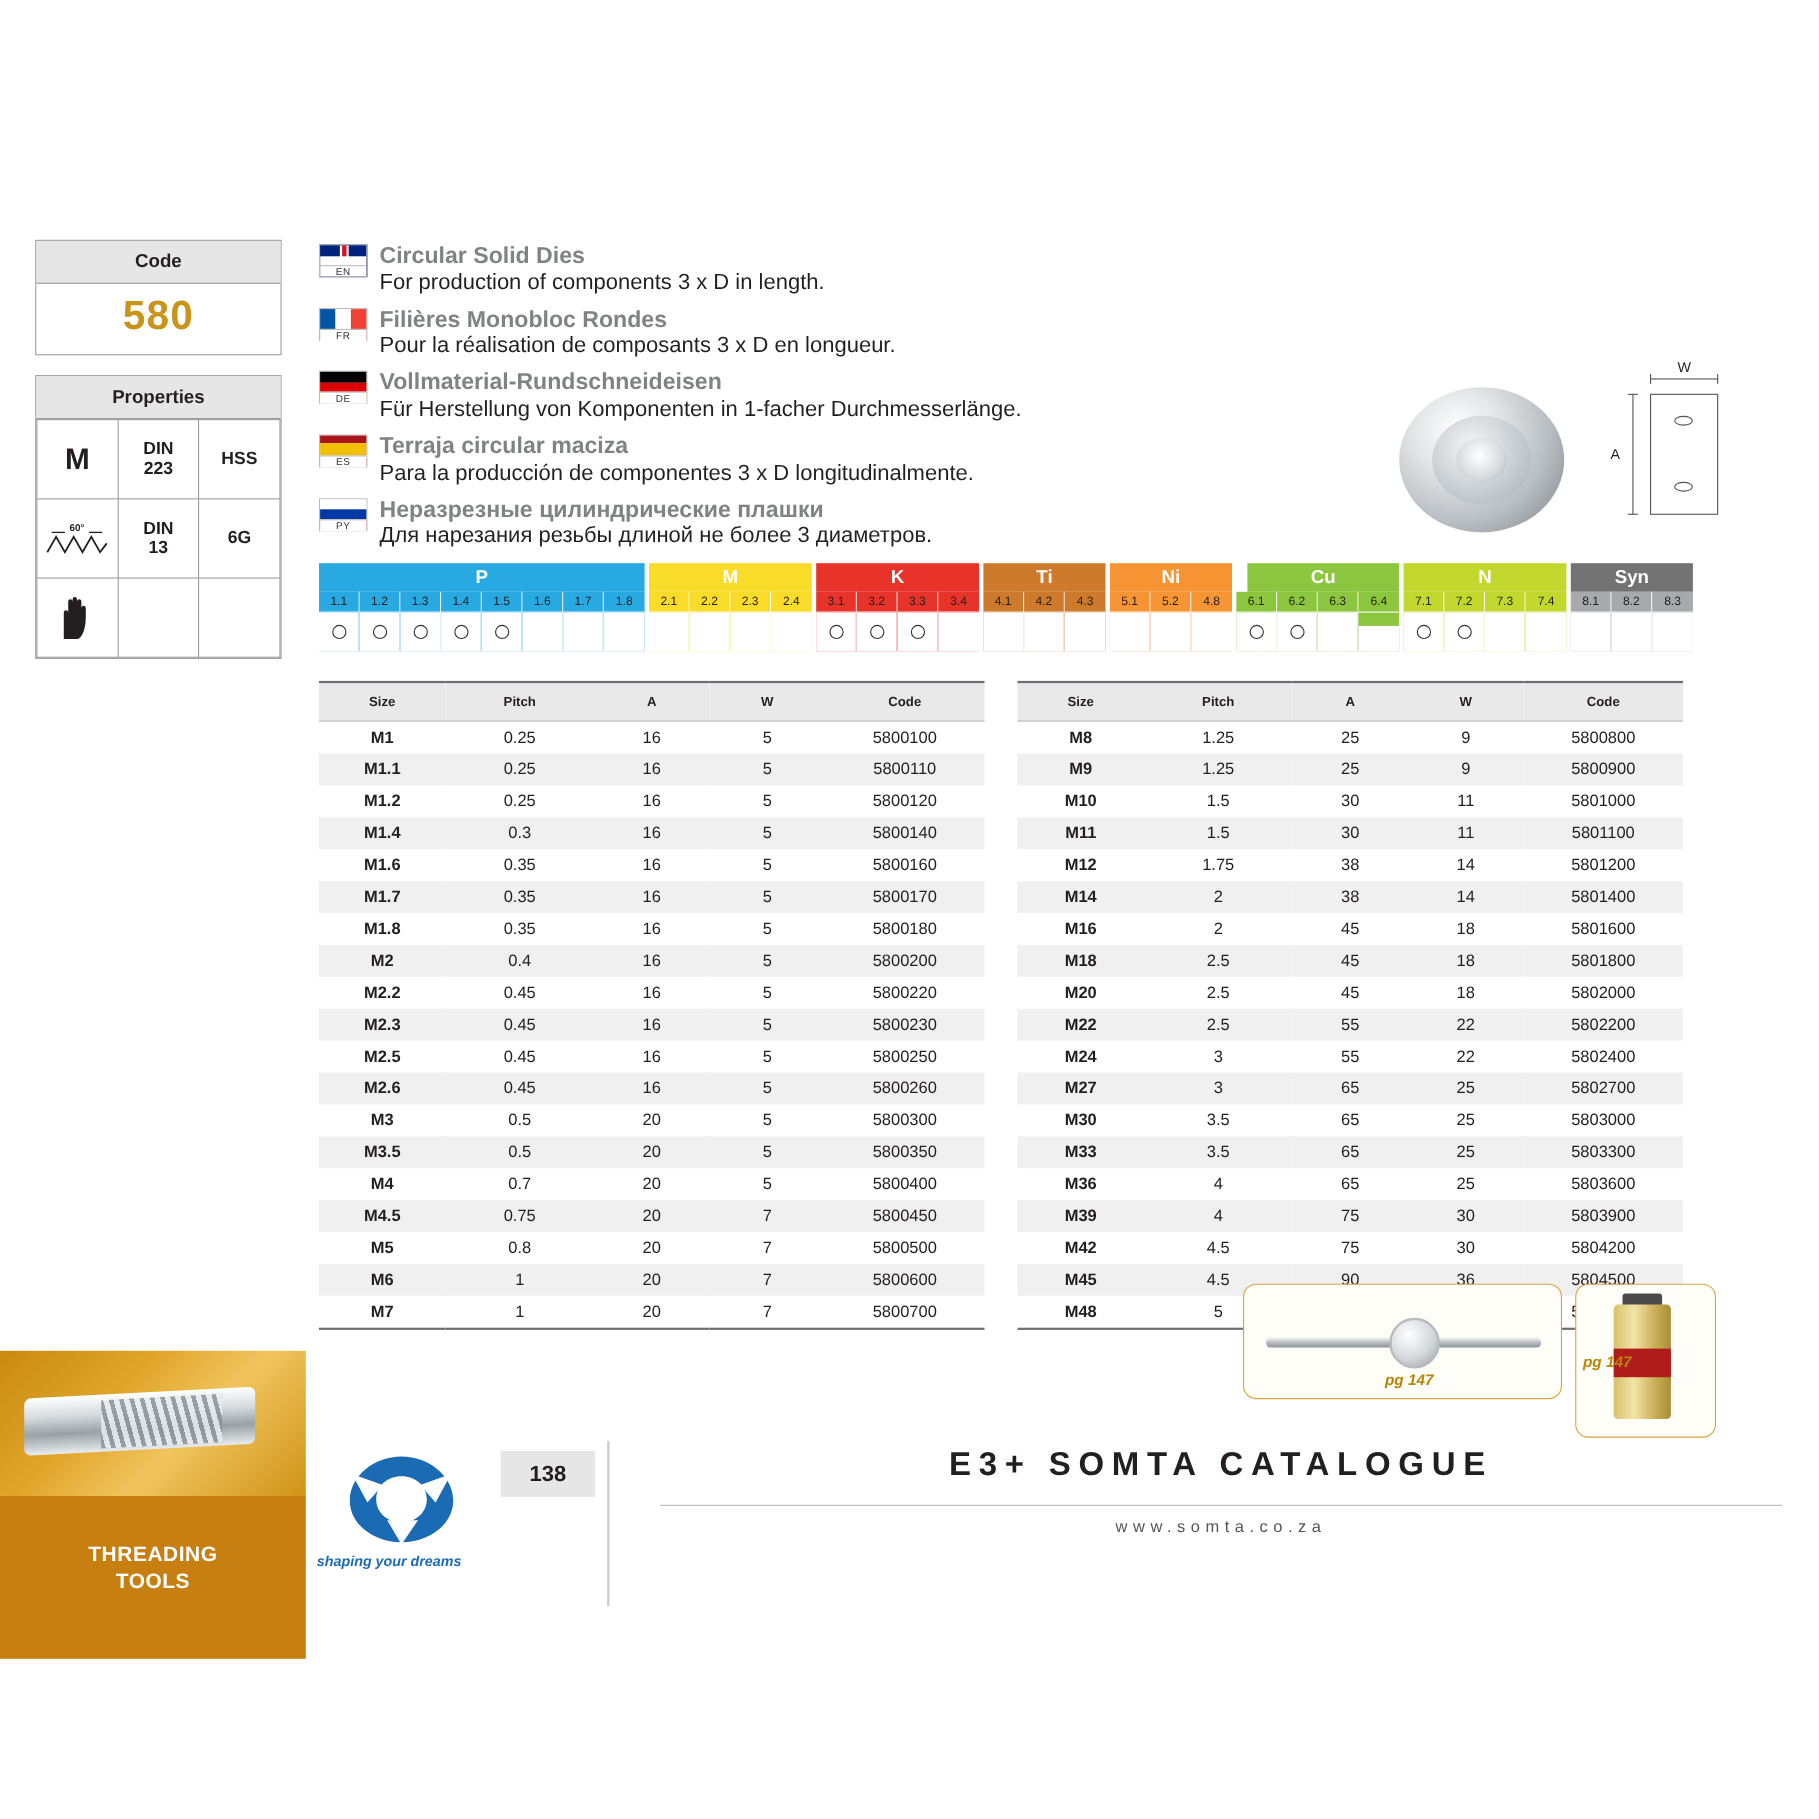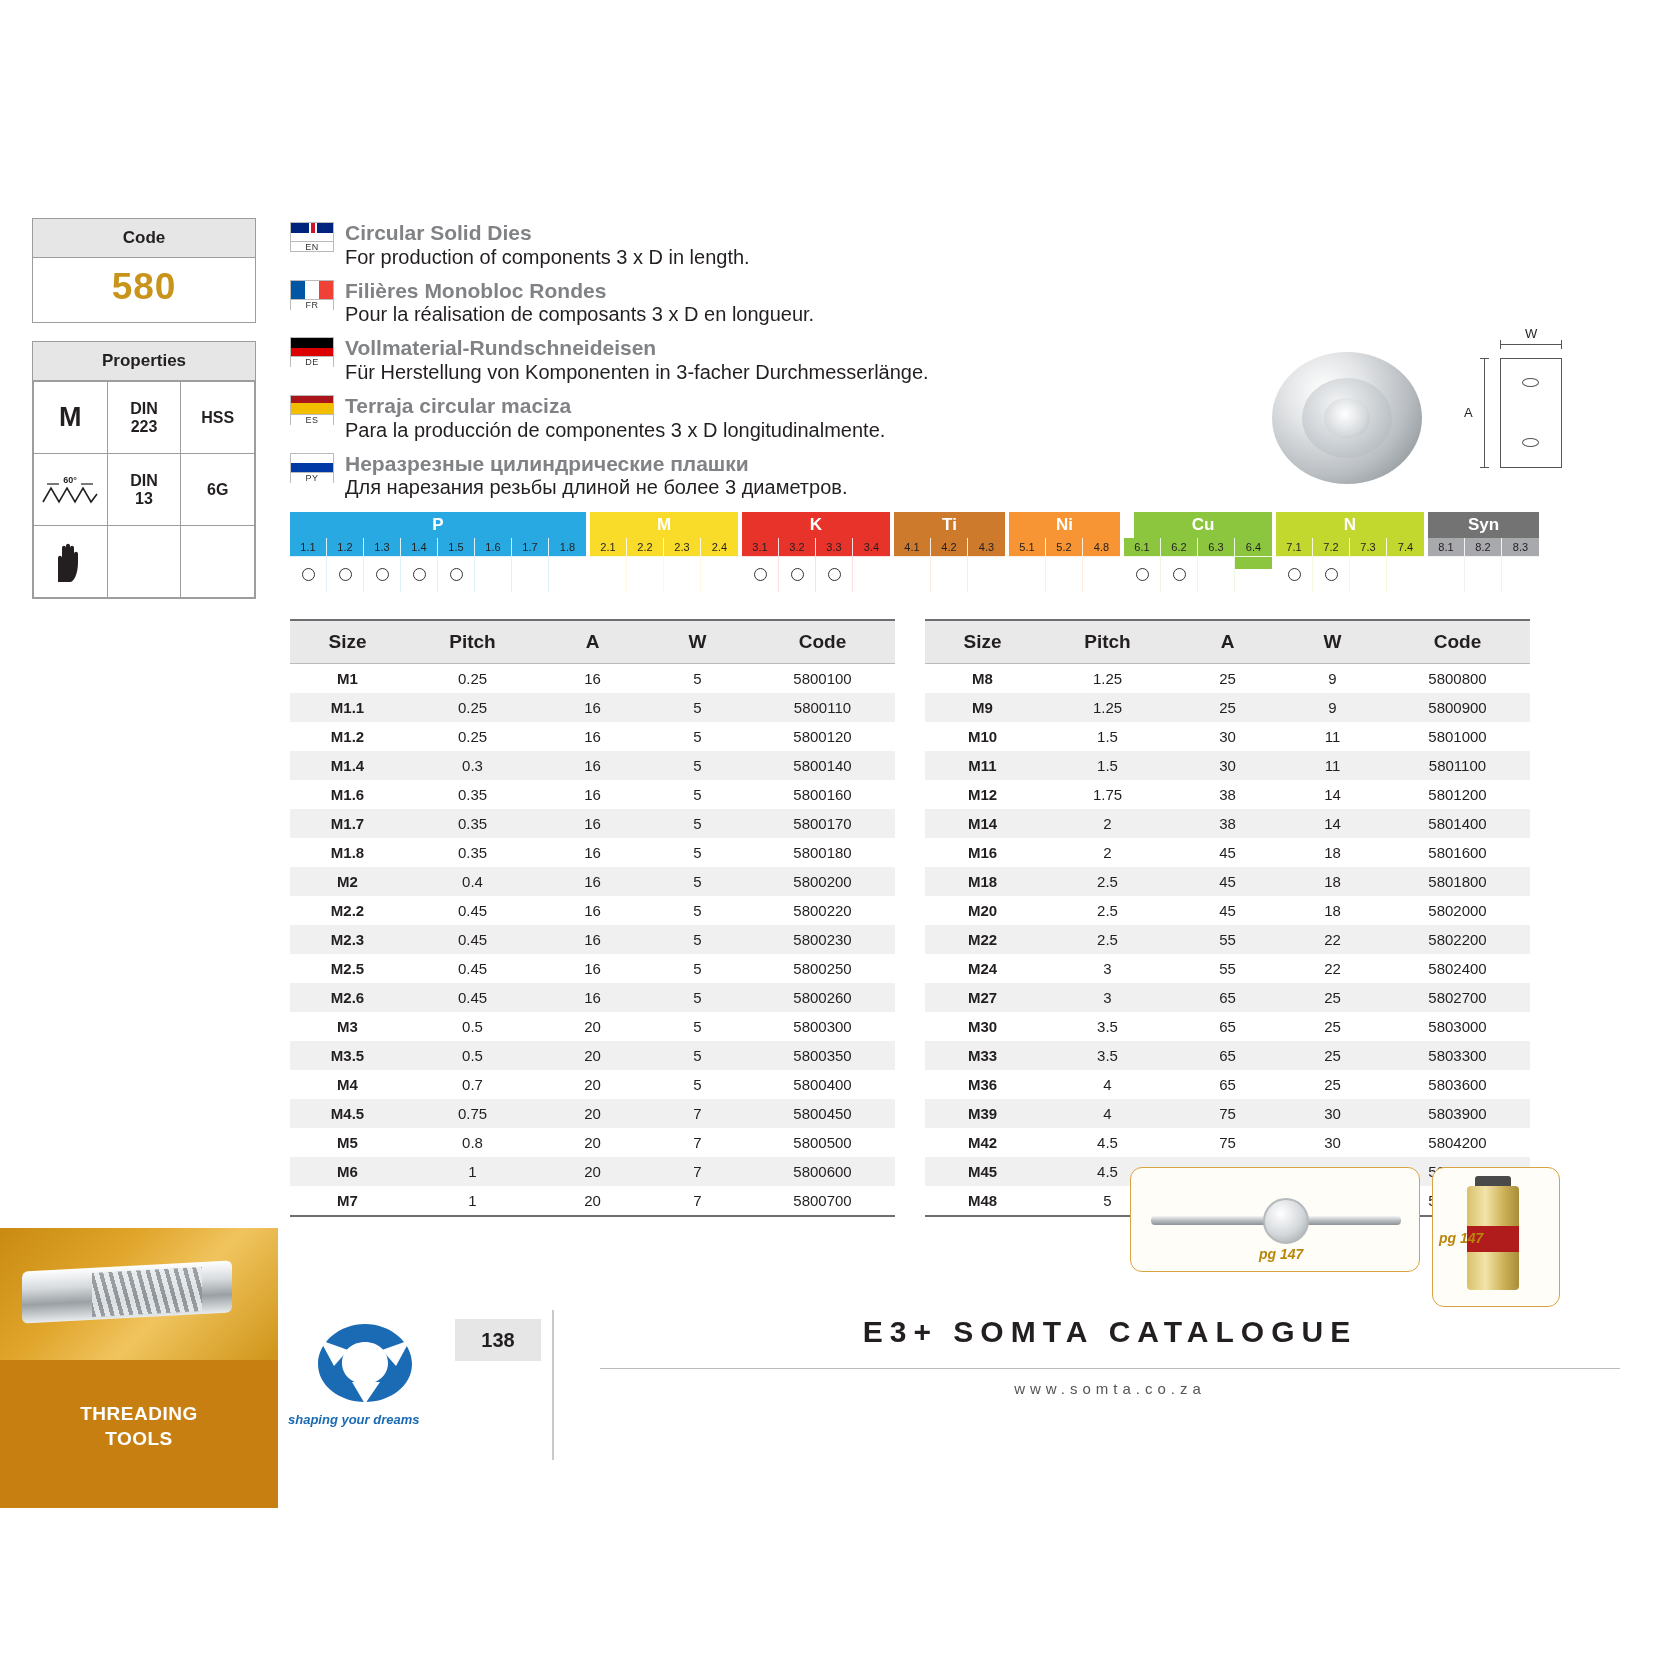--- a/index.html
+++ b/index.html
@@ -75,21 +75,21 @@
   .mat-cells { display:flex; flex:1; }
   .mat-cell { width:37px; border-right:1px solid rgba(255,255,255,.85); display:flex; flex-direction:column; }
   .mat-cell:last-child { border-right:none; }
   .mat-num { font-size:11px; text-align:center; height:19px; line-height:19px; color:#231f20; border-bottom:1px solid rgba(255,255,255,.85); }
   .mat-dotwrap { flex:1; display:flex; align-items:center; justify-content:center; background:#fff; }
   .mat-dot { width:13px; height:13px; border-radius:50%; border:1.3px solid #333; }
   .mat-dot.off { border:none; }
 
   
   .tbl { position:absolute; border-collapse:collapse; font-size:15px; }
-  .tbl th { background:#e9e9e9; font-size:19px; font-weight:bold; padding:10px 0; border-top:2px solid #6d6e71; border-bottom:1px solid #bbb; text-align:center; }
+  .tbl th { background:#e9e9e9; font-size:12px; font-weight:bold; padding:10px 0; border-top:2px solid #6d6e71; border-bottom:1px solid #bbb; text-align:center; }
   .tbl td { text-align:center; padding:6px 0; }
   .tbl td.size { font-weight:bold; }
   .tbl tbody tr:nth-child(even) { background:#f0f0f0; }
   .tbl tbody tr:last-child td { border-bottom:2px solid #6d6e71; }
   #table-left { left:290px; top:619px; width:605px; }
   #table-right { left:925px; top:619px; width:605px; }
   .col-size { width:115px; } .col-pitch { width:135px; } .col-a { width:105px; } .col-w { width:105px; } .col-code { width:145px; }
 
   
   .acc1 { position:absolute; left:1130px; top:1167px; width:290px; height:105px; border:1px solid #d8a441; border-radius:12px; background:#fffdf8; }
@@ -196,21 +196,21 @@
 
   <div class="lang-row">
     <div class="flag f-de">
         <i></i>
         <b></b>
         <u></u>
         <span class="code">DE</span>
       </div>
     <div class="lang-txt">
       <div class="t1">Vollmaterial-Rundschneideisen</div>
-      <div class="t2">Für Herstellung von Komponenten in 3-facher Durchmesserlänge.</div>
+      <div class="t2">Für Herstellung von Komponenten in 1-facher Durchmesserlänge.</div>
     </div>
   </div>
 
   <div class="lang-row">
     <div class="flag f-es">
         <i></i>
         <b></b>
         <u></u>
         <span class="code">ES</span>
       </div>

